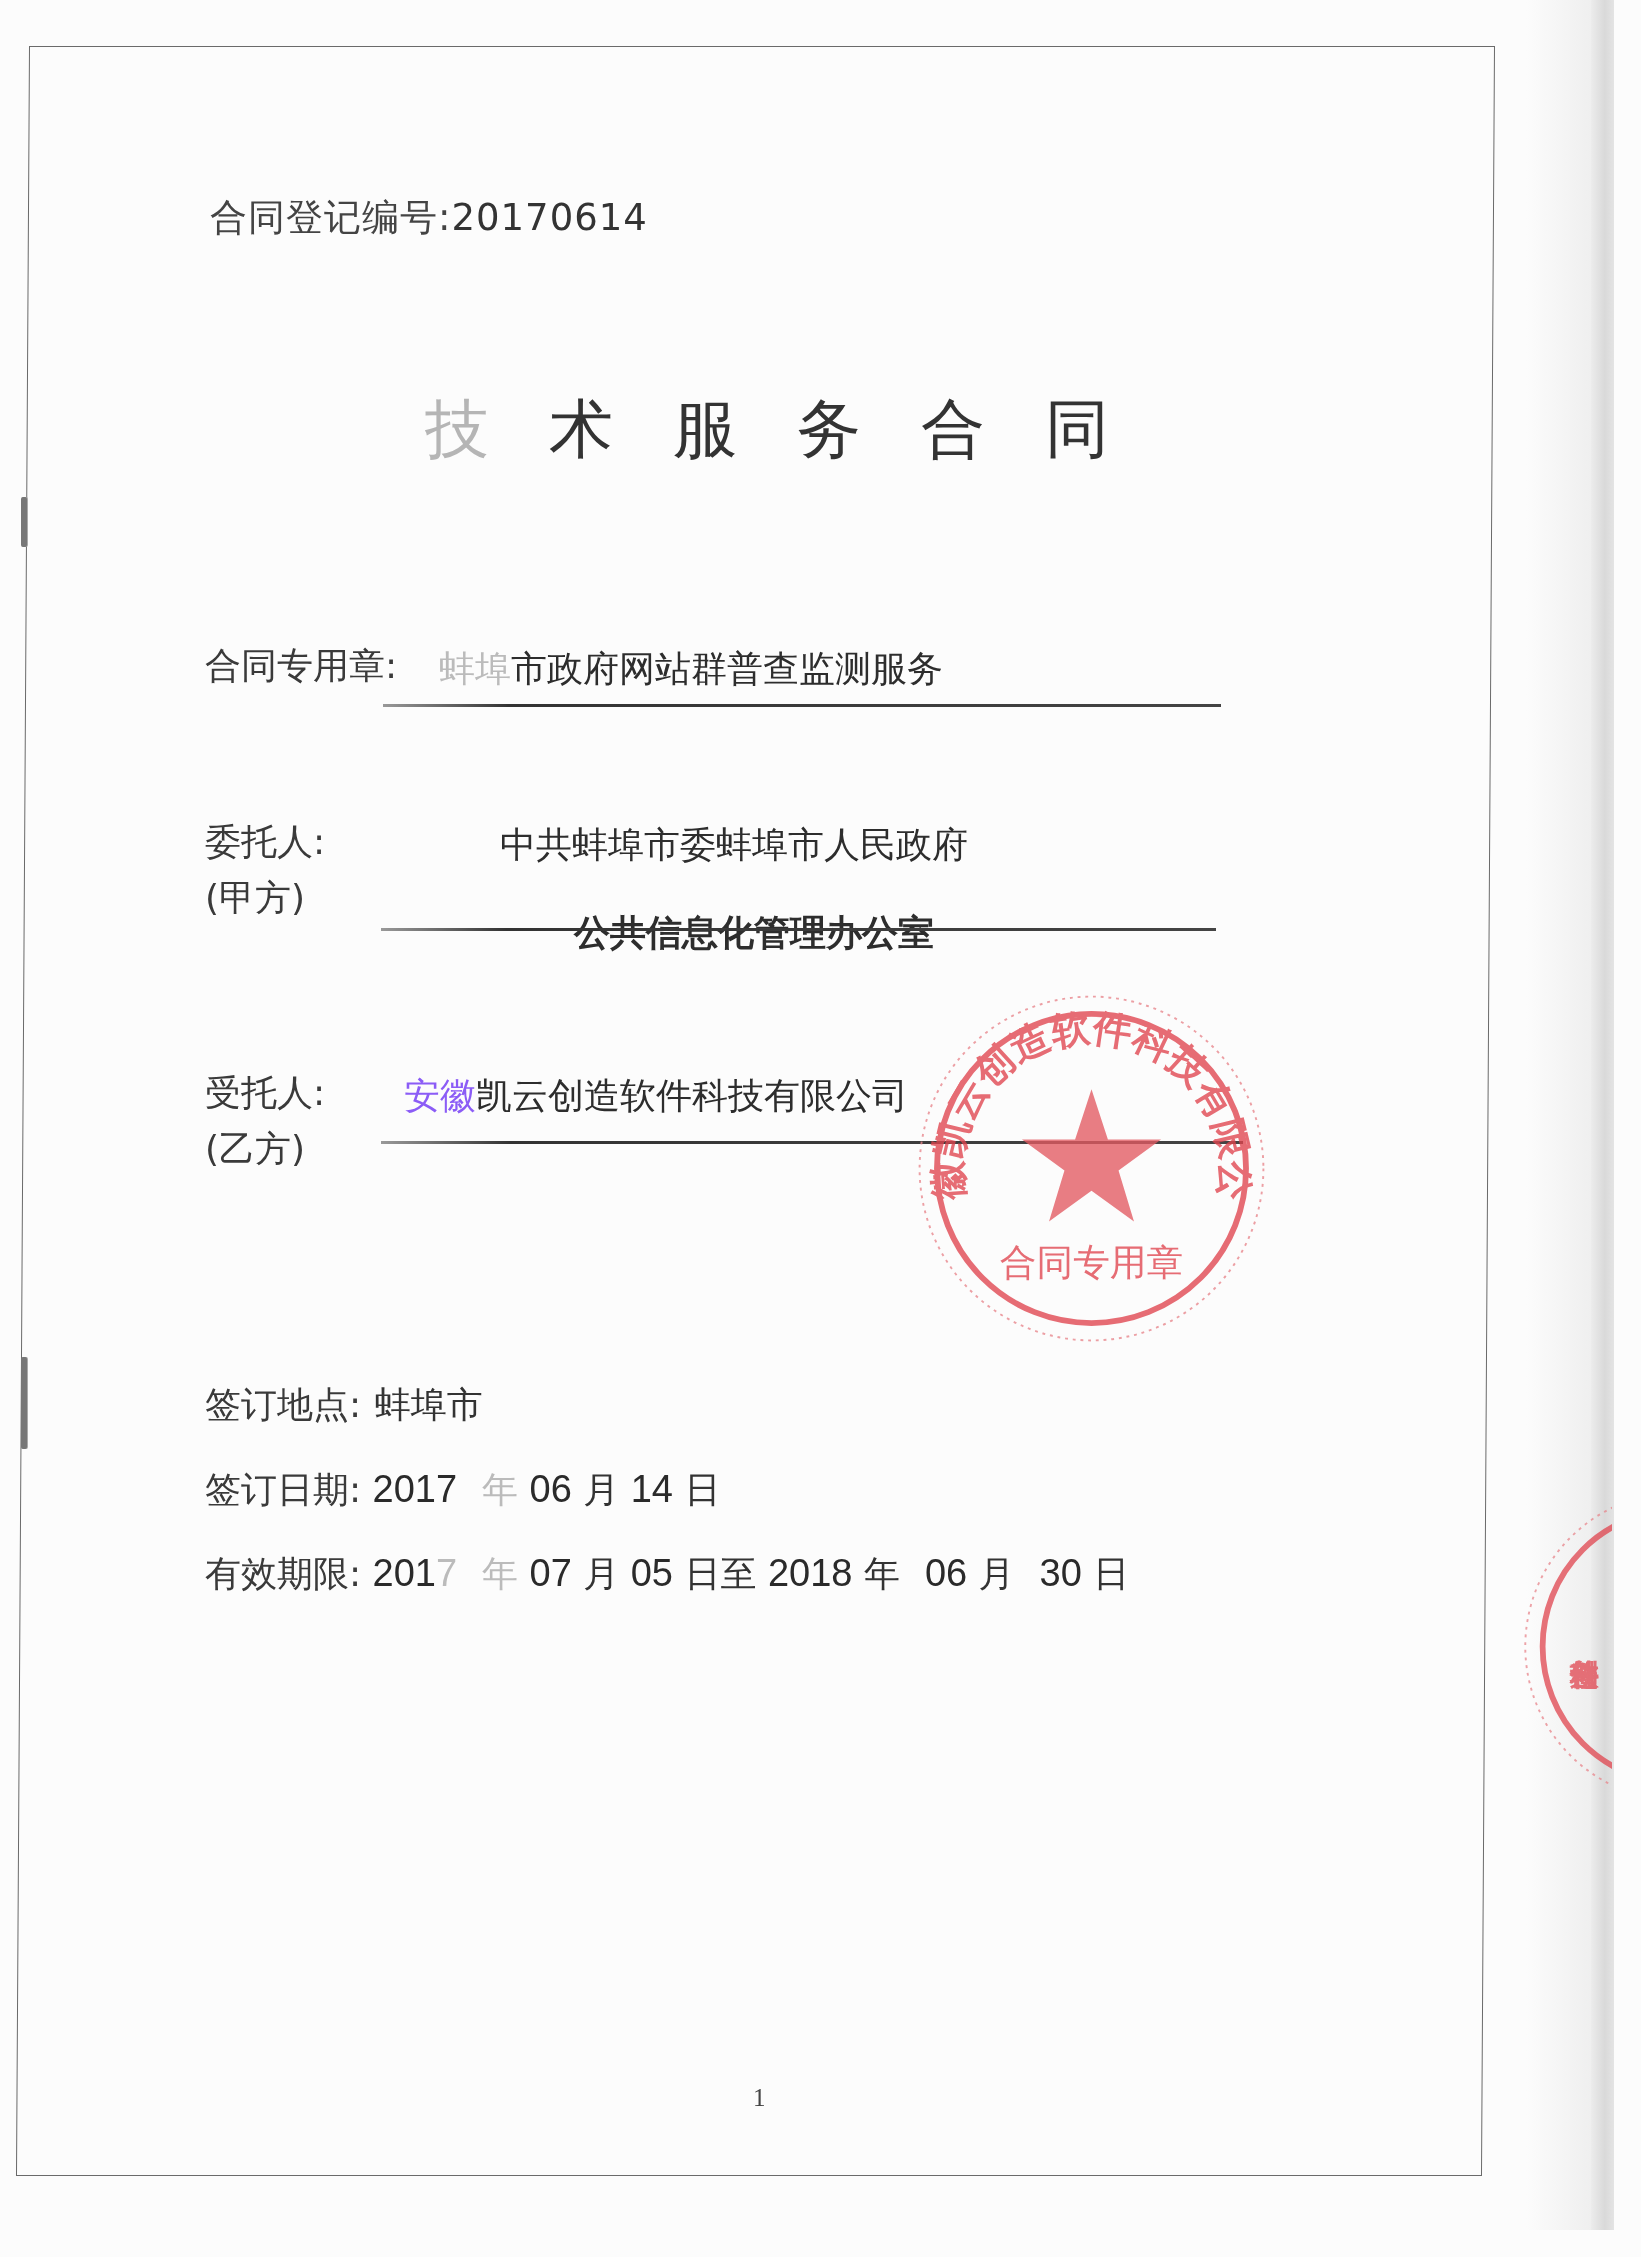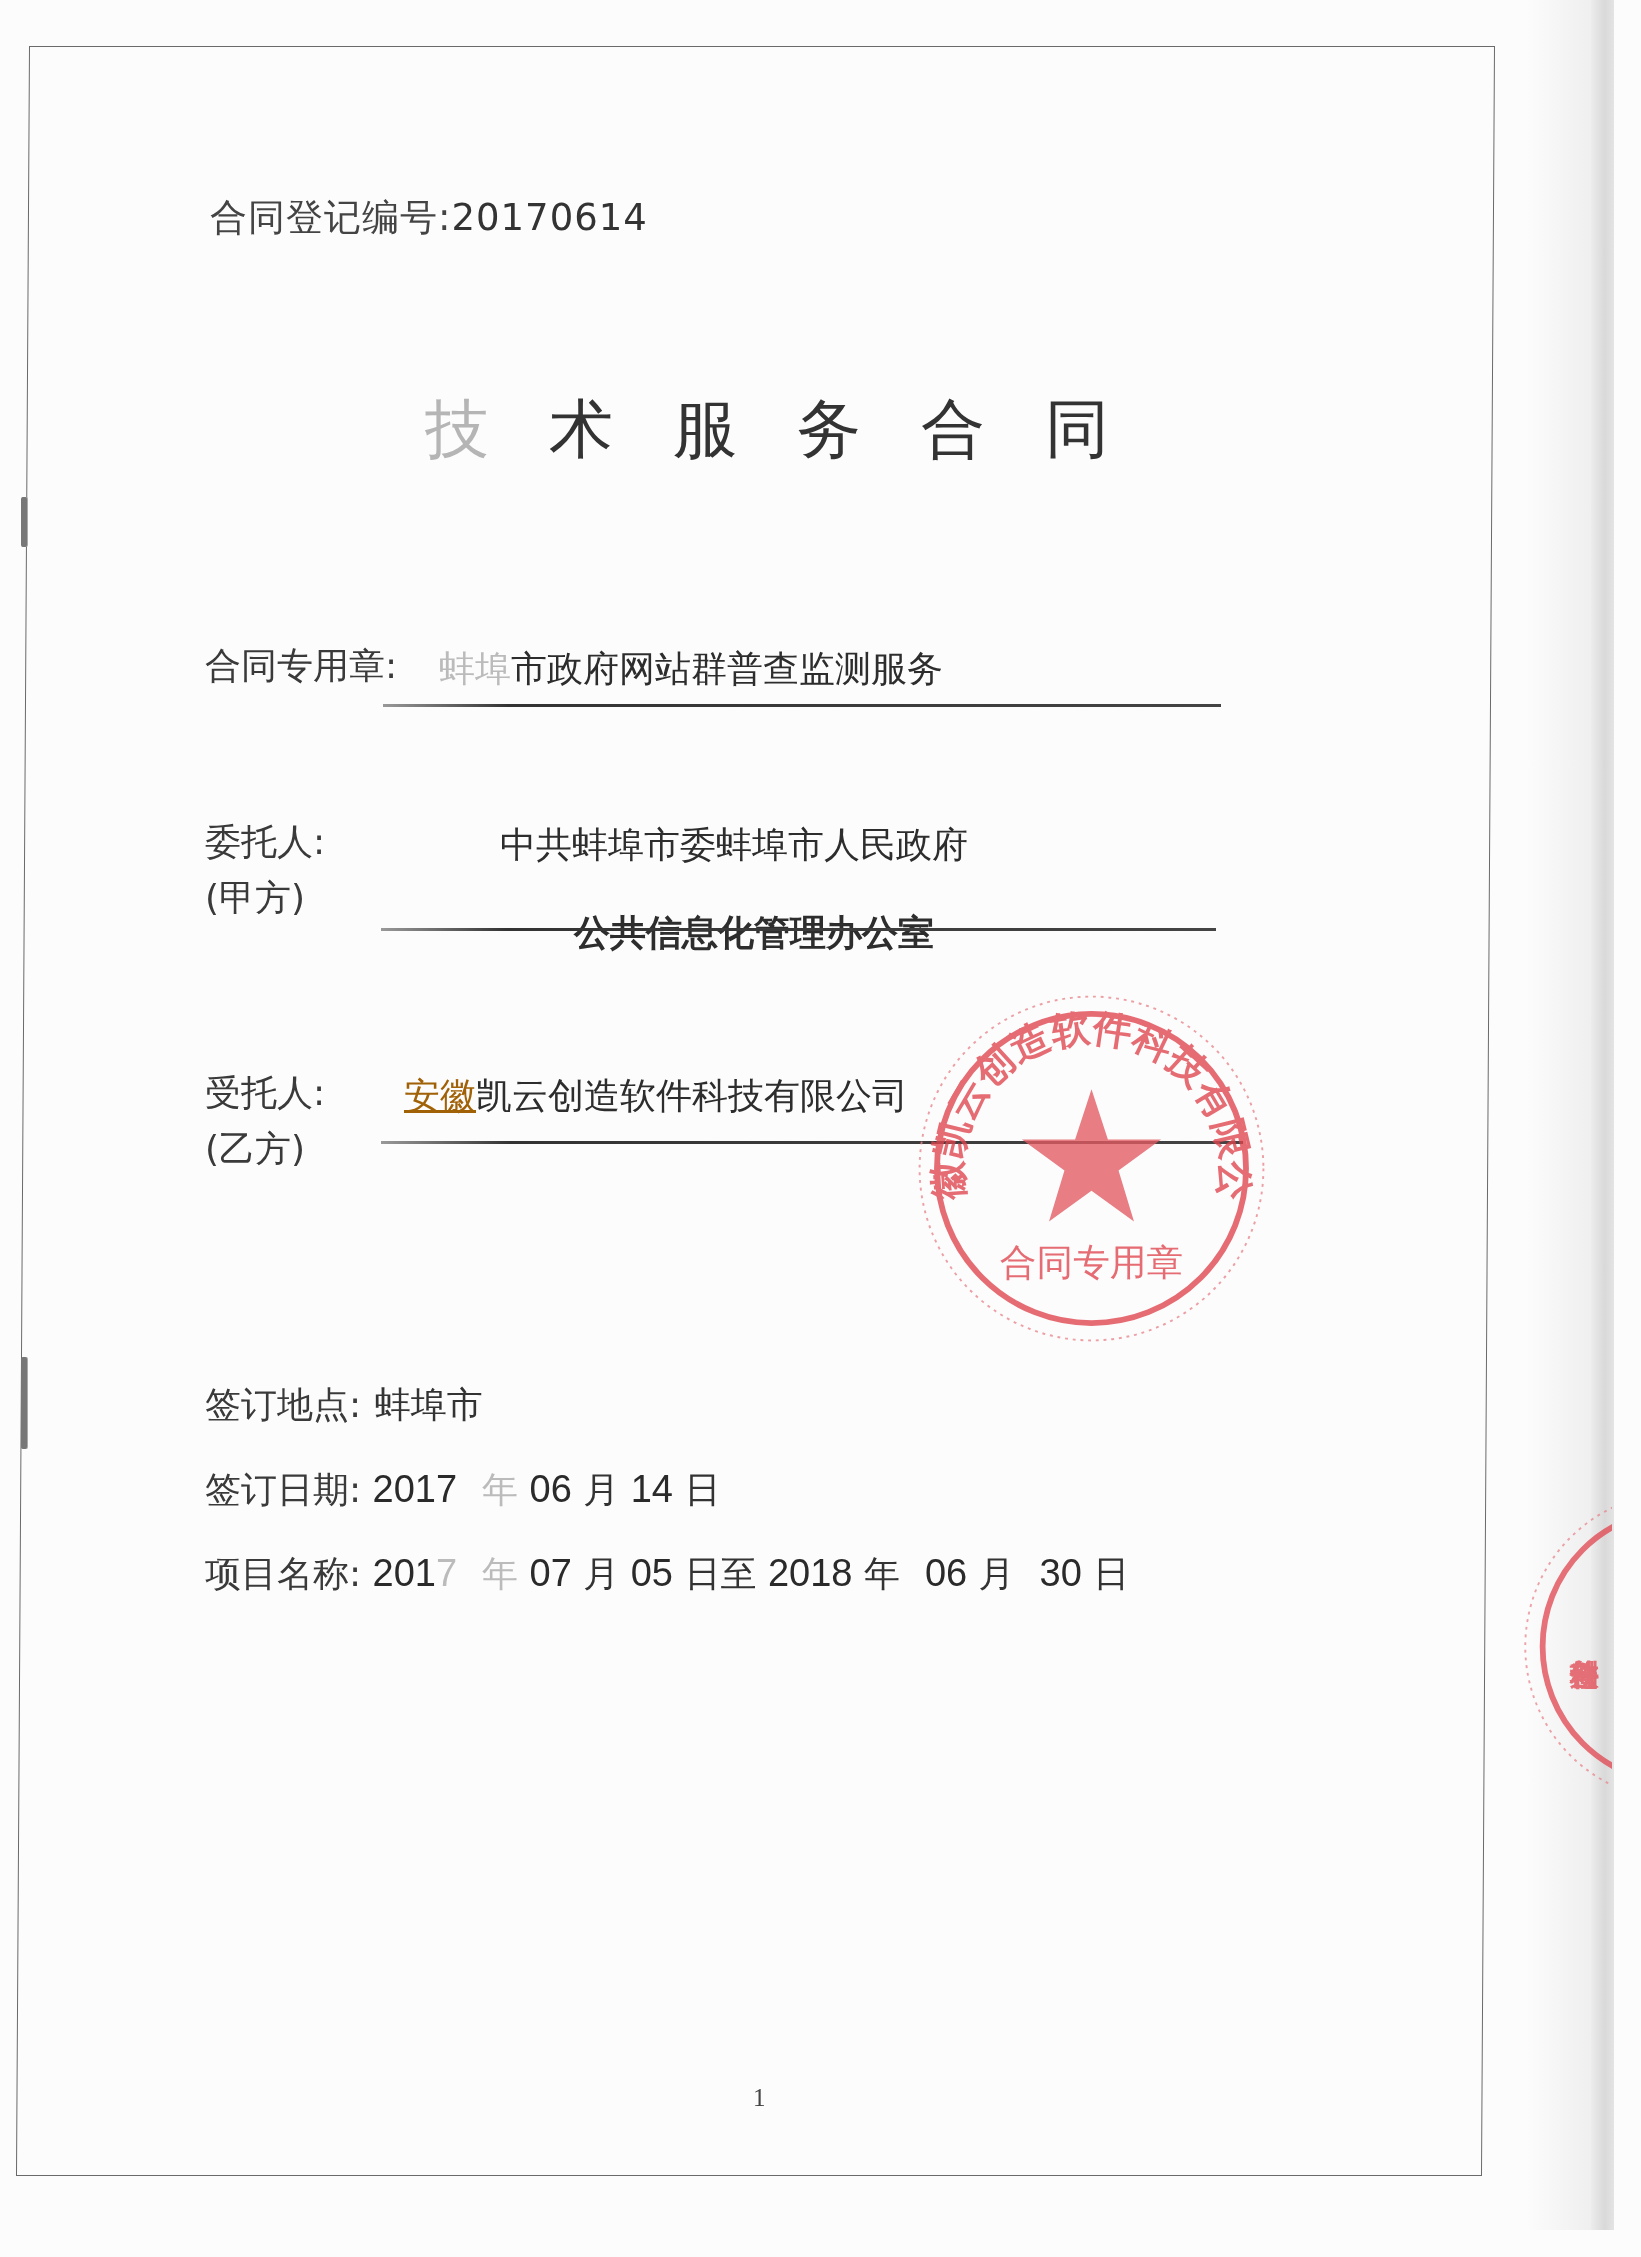--- a/index.html
+++ b/index.html
@@ -39,21 +39,21 @@
   .value { position:absolute; font-size:36px; color:#2d2d2d; white-space:nowrap; }
   .underline { position:absolute; height:2.9px; background:linear-gradient(to right,#999,#333 15%,#444); }
   .proj-value { left:439px; top:645px; }
   .proj-line { left:383px; top:704px; width:838px; }
   .partyA-label { top:819px; }
   .partyA-v1 { left:500px; top:821px; }
   .partyA-v2 { left:574px; top:909px;font-weight:bold; }
   .partyA-line { left:381px; top:928px; width:835px; }
   .partyB-label { top:1070px; }
   .partyB-value { left:404px; top:1072px; }
-  .partyB-value .faded { color:#a16207;text-decoration:underline; }
+  .partyB-value .faded { color:#8b5cf6; }
   .partyB-line { left:381px; top:1141px; width:862px; }
   .sign-place { top:1381px; }
   .sign-date { top:1466px; }
   .valid { top:1550px; }
   .inline-row { position:absolute; left:205px; font-size:36px; color:#333; white-space:nowrap; }
   .inline-row .lbl { color:#3a3a3a; }
   .inline-row .num { font-family:"Liberation Sans","DejaVu Sans",sans-serif; font-size:38px; color:#2a2a2a; }
   .inline-row .faded { color:#bbb; }
   .inline-row .gap { display:inline-block; width:13.5px; }
   .page-num {
@@ -112,21 +112,21 @@
   <span class="lbl">签订日期:</span>
   <span class="num">2017</span><span class="gap"></span>
   <span class="faded">年</span>
   <span class="num">06</span>
   <span>月</span>
   <span class="num">14</span>
   <span>日</span>
 </div>
 
 <div class="inline-row valid">
-  <span class="lbl">项目名称:</span>
+  <span class="lbl">有效期限:</span>
   <span class="num">201</span><span class="num faded">7</span><span class="gap"></span>
   <span class="faded">年</span>
   <span class="num">07</span>
   <span>月</span>
   <span class="num">05</span>
   <span>日至</span>
   <span class="num">2018</span>
   <span>年</span><span class="gap"></span>
   <span class="num">06</span>
   <span>月</span><span class="gap"></span>

